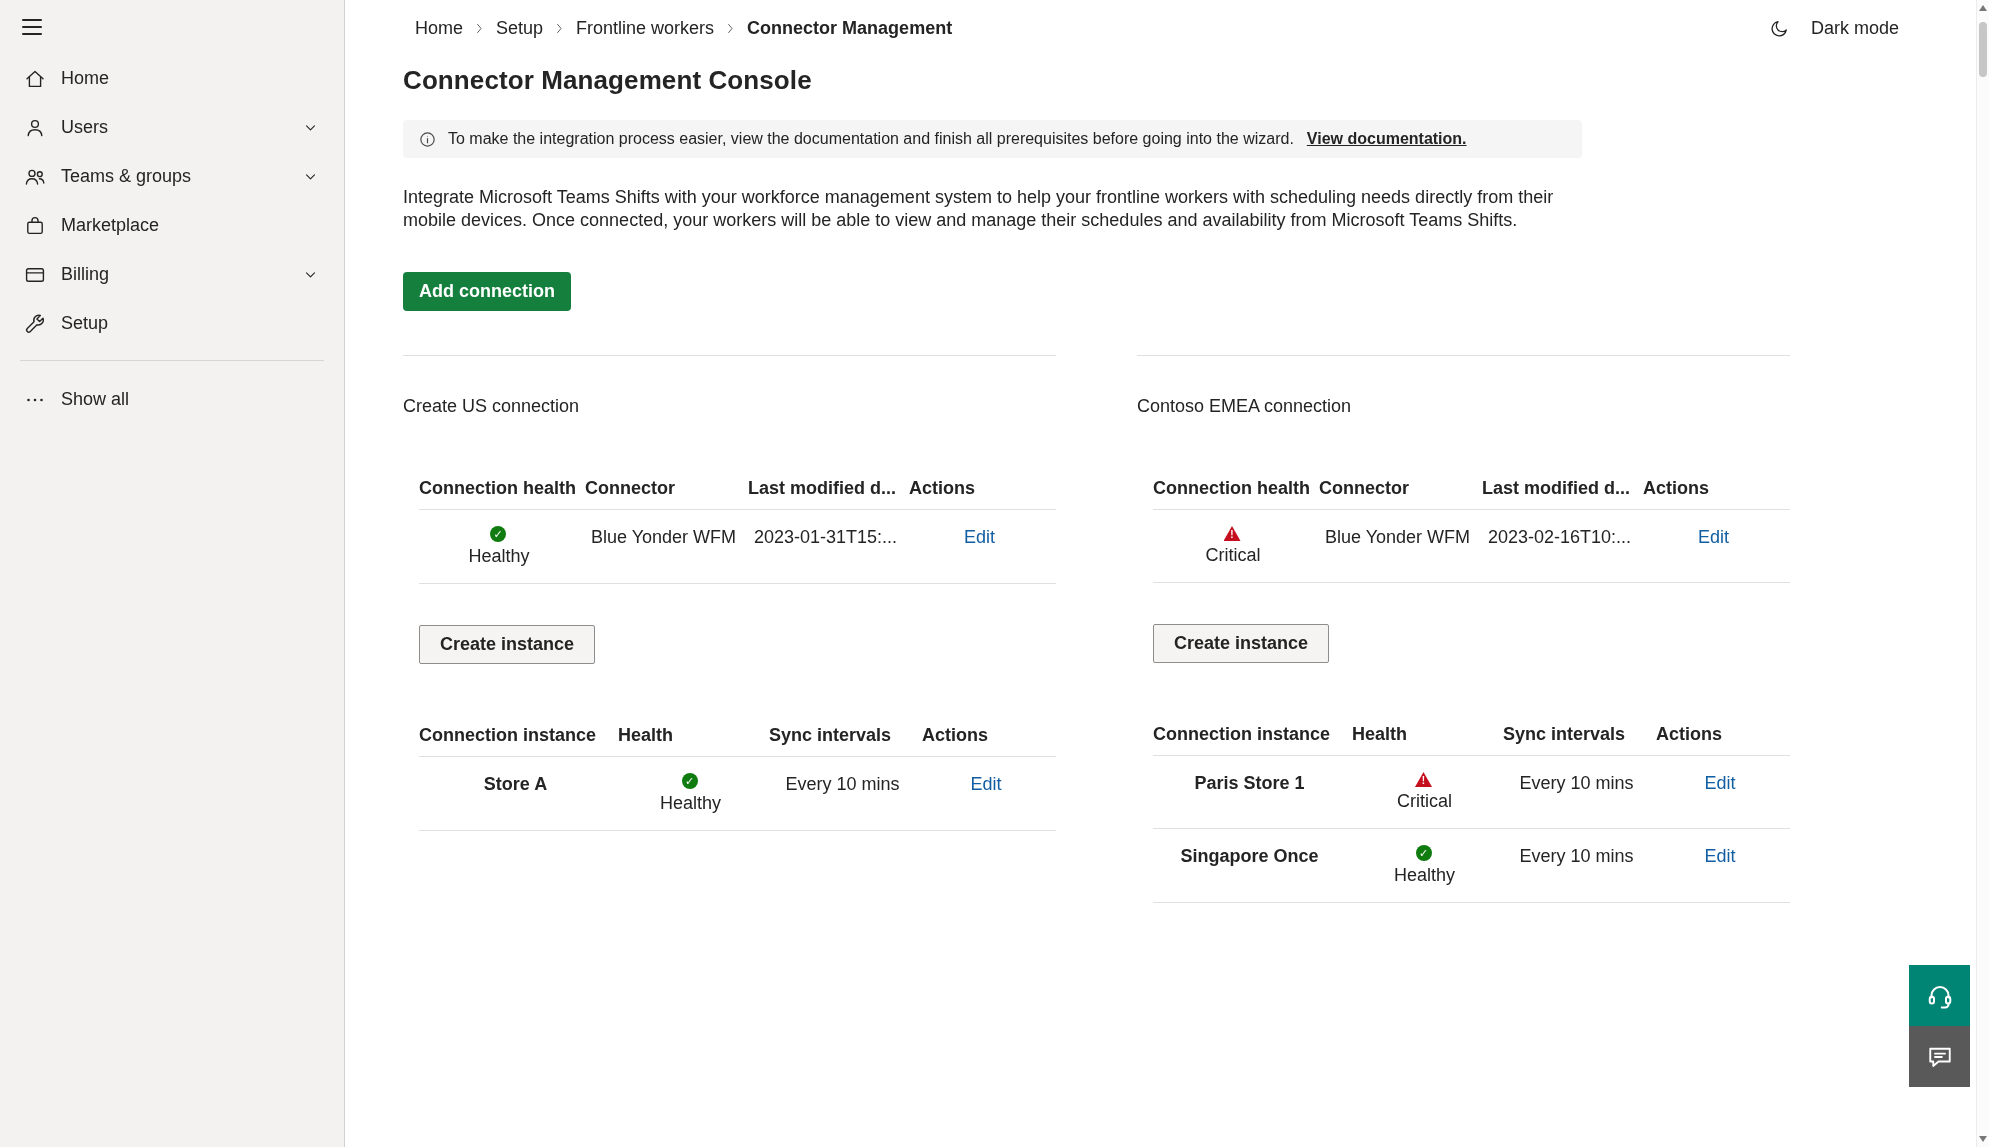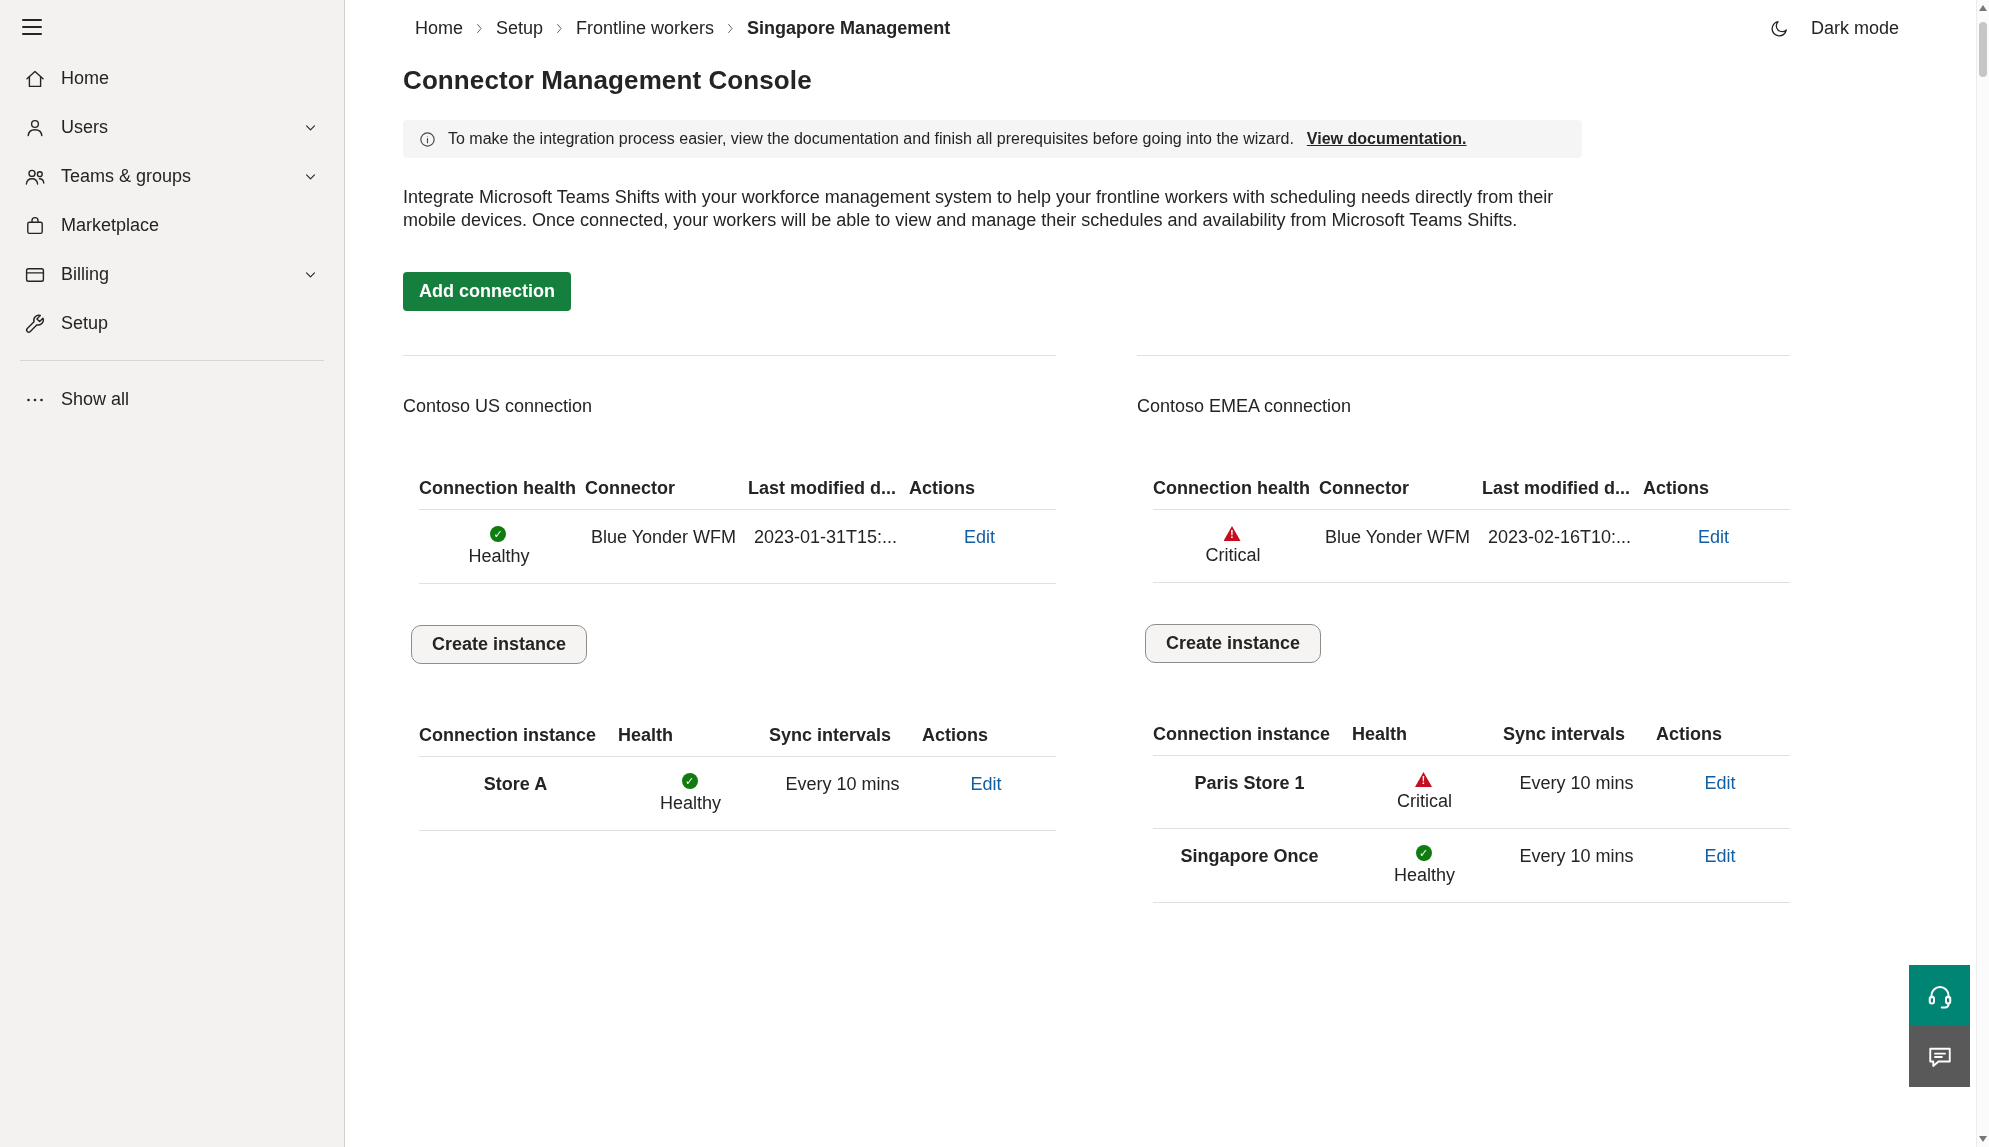--- a/index.html
+++ b/index.html
@@ -69,23 +69,23 @@
 
   .tbl { margin: 60px 0 15px 16px; width: 637px; display: grid; font-size: 18px; }
   .tbl-a { grid-template-columns: 166px 163px 161px 1fr; }
   .tbl-b { grid-template-columns: 199px 151px 153px 1fr; }
   .th { font-weight: 600; padding: 0 6px 10px 0; border-bottom: 1px solid #e0e0e0; line-height: 22px; }
   .td { padding: 16px 6px 16px 0; border-bottom: 1px solid #e0e0e0; line-height: 22px; display: flex; align-items: center; gap: 3px; flex-direction: column; }
   .td.strong { font-weight: 700; }
   .link { color: #115ea3; text-decoration: none; cursor: pointer; }
 
   .secondary-btn {
-    margin: 26px 0 0 8px; display: inline-block;
+    margin: 26px 0 0 16px; display: inline-block;
     background: #f5f4f3; color: #242424;
-    border: 1px solid #8f8d8b; border-radius: 10px;
+    border: 1px solid #8f8d8b; border-radius: 2px;
     font-family: inherit; font-size: 18px; font-weight: 600;
     padding: 8px 20px; cursor: pointer;
   }
 
   
   .health-icon { position: relative; display: inline-block; flex: none; margin-right: 2px; }
   .health-icon.healthy { width: 16px; height: 16px; border-radius: 50%; background: #107c10; }
   .health-icon.healthy::after {
     content: "\2713"; position: absolute; inset: 0;
     display: flex; align-items: center; justify-content: center;
@@ -238,21 +238,21 @@
           <svg viewBox="0 0 24 24" fill="none" stroke="#616161" stroke-width="1.6" stroke-linecap="round" stroke-linejoin="round">
             <path d="M9 5.5 L14.5 12 L9 18.5"></path>
           </svg>
         </span>
       <a class="crumb">Frontline workers</a>
       <span class="crumb-sep ico">
           <svg viewBox="0 0 24 24" fill="none" stroke="#616161" stroke-width="1.6" stroke-linecap="round" stroke-linejoin="round">
             <path d="M9 5.5 L14.5 12 L9 18.5"></path>
           </svg>
         </span>
-      <span class="crumb current">Singapore Management</span>
+      <span class="crumb current">Connector Management</span>
     </nav>
     <div class="darkmode">
       <span class="moon ico">
         <svg viewBox="0 0 24 24" fill="none" stroke="#242424" stroke-width="1.5" stroke-linecap="round" stroke-linejoin="round">
             <path d="M19.8 13.7 A8.2 8.2 0 1 1 10.3 4.2 A6.6 6.6 0 0 0 19.8 13.7 Z"></path>
           </svg>
       </span>
       <span>Dark mode</span>
     </div>
   </div>
@@ -271,21 +271,21 @@
     <a class="banner-link">View documentation.</a>
   </div>
 
   <p class="intro">Integrate Microsoft Teams Shifts with your workforce management system to help your frontline workers with scheduling needs directly from their mobile devices. Once connected, your workers will be able to view and manage their schedules and availability from Microsoft Teams Shifts.</p>
 
   <button class="primary-btn">Add connection</button>
 
   <div class="columns">
 
     <section class="col">
-      <h2 class="col-title">Contoso US connection</h2>
+      <h2 class="col-title">Create US connection</h2>
 
       <div class="tbl tbl-a">
         <div class="th">Connection health</div>
         <div class="th">Connector</div>
         <div class="th">Last modified d...</div>
         <div class="th">Actions</div>
 
         <div class="td">
           <span class="health-icon healthy"></span>
           <span>Healthy</span>

